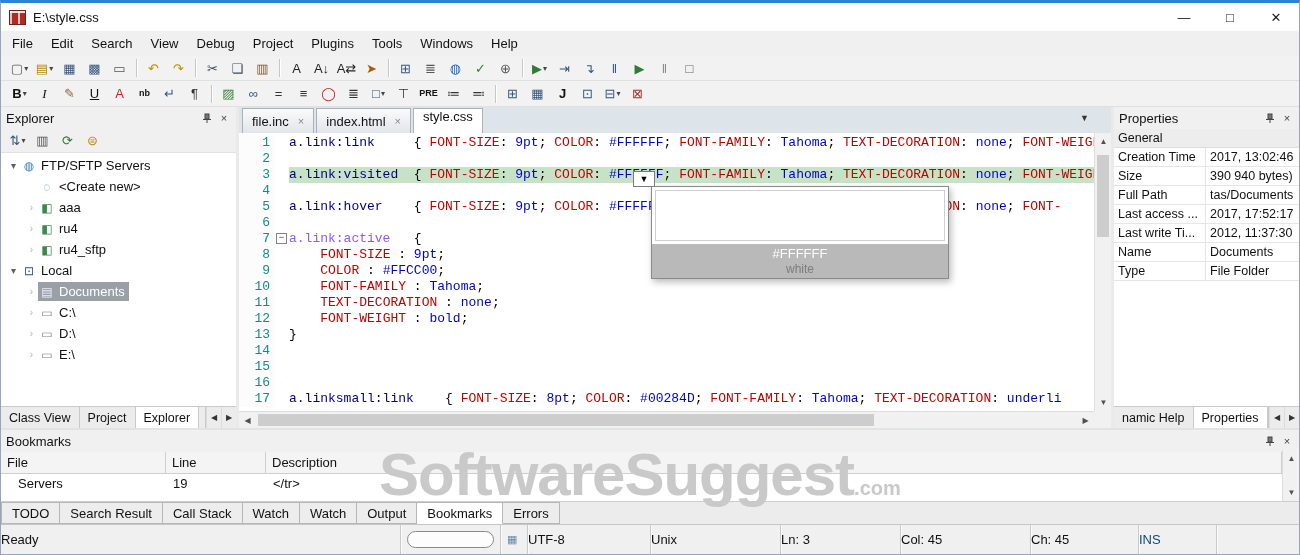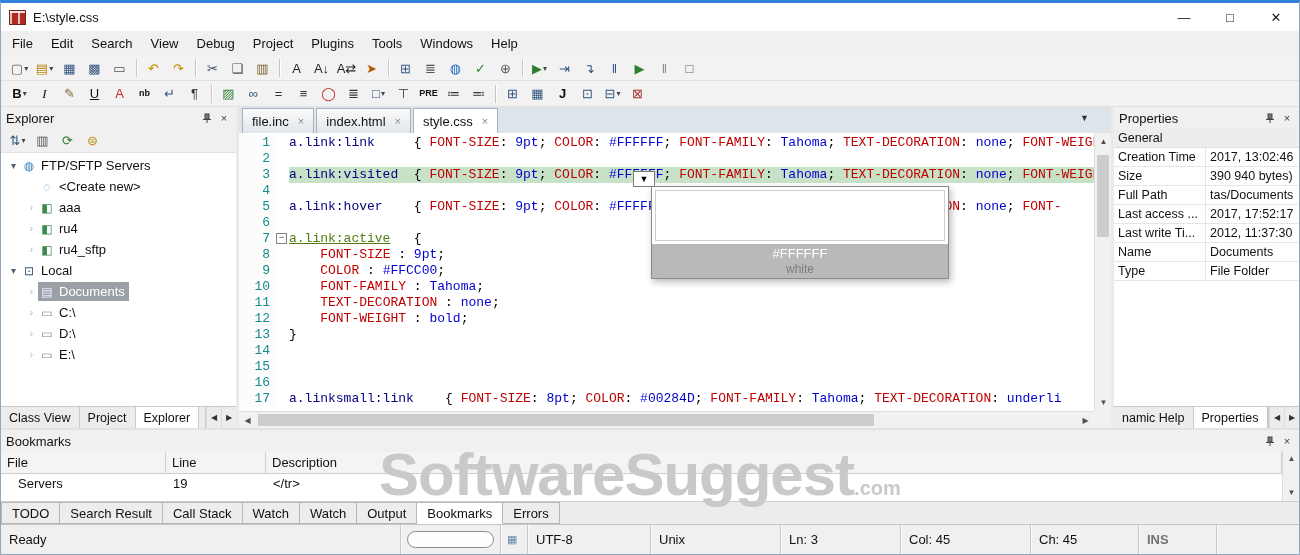--- a/index.html
+++ b/index.html
@@ -49,21 +49,21 @@
   
   .panel-tabs { height:22px; flex:0 0 auto; display:flex; align-items:stretch; background:#ececec; border-top:1px solid #c9c9c9; }
   .ptab { padding:0 8px; display:flex; align-items:center; font-size:12.5px; border-right:1px solid #c9c9c9; white-space:nowrap; overflow:hidden; }
   .ptab.active { background:#fff; }
   .ptab-arrows { margin-left:auto; display:flex; border-left:1px solid #c9c9c9; }
   .pt-arrow { width:15px; display:flex; align-items:center; justify-content:center; font-size:8px; color:#333; border-left:1px solid #dcdcdc; }
   
   .tabstrip { height:26px; background:#dde4ea; display:flex; align-items:flex-end; padding-left:3px; flex:0 0 auto; position:relative; }
   .etab { height:25px; padding:0 9px; display:flex; align-items:center; gap:9px; font-size:13px;
     background:linear-gradient(#fafafa,#e1e6ea); border:1px solid #a9b2bc; border-bottom:none; margin-right:2px; }
-  .etab.active { background:#fff; }
+  .etab.active { background:#fff;flex-direction:column; }
   .etab-close { color:#888; font-size:11px; }
   .tab-menu { position:absolute; right:22px; top:6px; font-size:9px; color:#333; }
   
   .code-area { flex:1; background:#fff; overflow:hidden; position:relative; padding-top:2px; }
   .code-line { display:flex; height:16px; font-family:"Liberation Mono", monospace; font-size:13px; line-height:16px; white-space:pre; }
   .line-num { width:36px; flex:0 0 auto; text-align:right; padding-right:5px; color:#128c8c; background:#fcfcfc; }
   .fold-col { width:14px; flex:0 0 auto; position:relative; }
   .fold-box { position:absolute; left:1px; top:2px; width:11px; height:11px; border:1px solid #848484; background:#fff;
     font-size:9px; line-height:9px; text-align:center; color:#333; }
   .line-content { flex:1; overflow:hidden; }
@@ -101,22 +101,22 @@
   .bm-cell { overflow:hidden; white-space:nowrap; }
   .bm-cell.f { width:165px; padding-left:17px; } .bm-cell.l { width:100px; padding-left:7px; } .bm-cell.d { flex:1; padding-left:7px; }
   .bm-scroll { position:absolute; right:0; top:20px; bottom:0; width:17px; background:#f1f1f1; border-left:1px solid #dcdcdc; display:flex; flex-direction:column; justify-content:space-between; }
   
   .bottom-tabs { height:23px; flex:0 0 auto; display:flex; background:#ececec; border-top:1px solid #cdcdcd; }
   .btab { padding:0 10px; display:flex; align-items:center; border:1px solid #b7b7b7; border-left-width:0; background:#ededed; white-space:nowrap; }
   .btab:first-child { border-left-width:1px; }
   .btab.active { background:#fff; border-bottom-color:#fff; }
   
   .statusbar { height:30px; flex:0 0 auto; display:flex; align-items:stretch; background:#f0f0f0; border-top:1px solid #c6c6c6; }
-  .seg { display:flex; align-items:center; padding-left:8px; border-right:1px solid #c9c9c9; box-shadow:1px 0 0 #fbfbfb; white-space:nowrap; }
-  .seg.ins { color:#737373;font-weight:bold; }
+  .seg { display:flex; align-items:center; padding-left:0; border-right:1px solid #c9c9c9; box-shadow:1px 0 0 #fbfbfb; white-space:nowrap; }
+  .seg.ins { color:#0c4a6e; }
   .progress-well { width:88px; height:17px; border:1px solid #8a8a8a; border-radius:9px; background:#fdfdfd; margin:auto 6px; }
   .watermark { position:absolute; left:378px; top:437px; z-index:50; pointer-events:none; color:#c9c9c9; font-weight:bold; white-space:nowrap; }
   .wm-main { font-size:60px; letter-spacing:-1px; } .wm-suffix { font-size:20px; }
 </style>
 </head>
 <body>
 
 <div class="app">
 
   <div class="titlebar">
@@ -444,21 +444,21 @@
           </span>
           <span class="tab-menu">▼</span>
         </div>
       <div class="code-area" id="code">
           <div class="code-line"><span class="line-num">1</span><span class="fold-col"></span><span class="line-content"><span style="color: rgb(0, 0, 128);">a.link:link</span><span style="color: rgb(0, 0, 0);">     { </span><span style="color: rgb(192, 0, 0);">FONT-SIZE</span><span style="color: rgb(0, 0, 0);">: </span><span style="color: rgb(0, 0, 208);">9pt</span><span style="color: rgb(0, 0, 0);">; </span><span style="color: rgb(192, 0, 0);">COLOR</span><span style="color: rgb(0, 0, 0);">: </span><span style="color: rgb(0, 0, 208);">#FFFFFF</span><span style="color: rgb(0, 0, 0);">; </span><span style="color: rgb(192, 0, 0);">FONT-FAMILY</span><span style="color: rgb(0, 0, 0);">: </span><span style="color: rgb(0, 0, 208);">Tahoma</span><span style="color: rgb(0, 0, 0);">; </span><span style="color: rgb(192, 0, 0);">TEXT-DECORATION</span><span style="color: rgb(0, 0, 0);">: </span><span style="color: rgb(0, 0, 208);">none</span><span style="color: rgb(0, 0, 0);">; </span><span style="color: rgb(192, 0, 0);">FONT-WEIGHT</span></span></div>
           <div class="code-line"><span class="line-num">2</span><span class="fold-col"></span><span class="line-content"></span></div>
           <div class="code-line"><span class="line-num">3</span><span class="fold-col"></span><span class="line-content hl"><span style="color: rgb(0, 0, 128);">a.link:visited</span><span style="color: rgb(0, 0, 0);">  { </span><span style="color: rgb(192, 0, 0);">FONT-SIZE</span><span style="color: rgb(0, 0, 0);">: </span><span style="color: rgb(0, 0, 208);">9pt</span><span style="color: rgb(0, 0, 0);">; </span><span style="color: rgb(192, 0, 0);">COLOR</span><span style="color: rgb(0, 0, 0);">: </span><span style="color: rgb(0, 0, 208);">#FFFFFF</span><span style="color: rgb(0, 0, 0);">; </span><span style="color: rgb(192, 0, 0);">FONT-FAMILY</span><span style="color: rgb(0, 0, 0);">: </span><span style="color: rgb(0, 0, 208);">Tahoma</span><span style="color: rgb(0, 0, 0);">; </span><span style="color: rgb(192, 0, 0);">TEXT-DECORATION</span><span style="color: rgb(0, 0, 0);">: </span><span style="color: rgb(0, 0, 208);">none</span><span style="color: rgb(0, 0, 0);">; </span><span style="color: rgb(192, 0, 0);">FONT-WEIGHT</span></span></div>
           <div class="code-line"><span class="line-num">4</span><span class="fold-col"></span><span class="line-content"></span></div>
           <div class="code-line"><span class="line-num">5</span><span class="fold-col"></span><span class="line-content"><span style="color: rgb(0, 0, 128);">a.link:hover</span><span style="color: rgb(0, 0, 0);">    { </span><span style="color: rgb(192, 0, 0);">FONT-SIZE</span><span style="color: rgb(0, 0, 0);">: </span><span style="color: rgb(0, 0, 208);">9pt</span><span style="color: rgb(0, 0, 0);">; </span><span style="color: rgb(192, 0, 0);">COLOR</span><span style="color: rgb(0, 0, 0);">: </span><span style="color: rgb(0, 0, 208);">#FFFFFF</span><span style="color: rgb(0, 0, 0);">; </span><span style="color: rgb(192, 0, 0);">FONT-FAMILY</span><span style="color: rgb(0, 0, 0);">: </span><span style="color: rgb(0, 0, 208);">Tahoma</span><span style="color: rgb(0, 0, 0);">; </span><span style="color: rgb(192, 0, 0);">TEXT-DECORATION</span><span style="color: rgb(0, 0, 0);">: </span><span style="color: rgb(0, 0, 208);">none</span><span style="color: rgb(0, 0, 0);">; </span><span style="color: rgb(192, 0, 0);">FONT-</span></span></div>
           <div class="code-line"><span class="line-num">6</span><span class="fold-col"></span><span class="line-content"></span></div>
-          <div class="code-line"><span class="line-num">7</span><span class="fold-col"><span class="fold-box">−</span></span><span class="line-content"><span style="color: #4d7c0f; text-decoration: underline;">a.link:active</span><span style="color: rgb(0, 0, 0);">   {</span></span></div>
+          <div class="code-line"><span class="line-num">7</span><span class="fold-col"><span class="fold-box">−</span></span><span class="line-content"><span style="color: #8b5cf6;">a.link:active</span><span style="color: rgb(0, 0, 0);">   {</span></span></div>
           <div class="code-line"><span class="line-num">8</span><span class="fold-col"></span><span class="line-content"><span style="color: rgb(0, 0, 0);">    </span><span style="color: rgb(192, 0, 0);">FONT-SIZE</span><span style="color: rgb(0, 0, 0);"> : </span><span style="color: rgb(0, 0, 208);">9pt</span><span style="color: rgb(0, 0, 0);">;</span></span></div>
           <div class="code-line"><span class="line-num">9</span><span class="fold-col"></span><span class="line-content"><span style="color: rgb(0, 0, 0);">    </span><span style="color: rgb(192, 0, 0);">COLOR</span><span style="color: rgb(0, 0, 0);"> : </span><span style="color: rgb(0, 0, 208);">#FFCC00</span><span style="color: rgb(0, 0, 0);">;</span></span></div>
           <div class="code-line"><span class="line-num">10</span><span class="fold-col"></span><span class="line-content"><span style="color: rgb(0, 0, 0);">    </span><span style="color: rgb(192, 0, 0);">FONT-FAMILY</span><span style="color: rgb(0, 0, 0);"> : </span><span style="color: rgb(0, 0, 208);">Tahoma</span><span style="color: rgb(0, 0, 0);">;</span></span></div>
           <div class="code-line"><span class="line-num">11</span><span class="fold-col"></span><span class="line-content"><span style="color: rgb(0, 0, 0);">    </span><span style="color: rgb(192, 0, 0);">TEXT-DECORATION</span><span style="color: rgb(0, 0, 0);"> : </span><span style="color: rgb(0, 0, 208);">none</span><span style="color: rgb(0, 0, 0);">;</span></span></div>
           <div class="code-line"><span class="line-num">12</span><span class="fold-col"></span><span class="line-content"><span style="color: rgb(0, 0, 0);">    </span><span style="color: rgb(192, 0, 0);">FONT-WEIGHT</span><span style="color: rgb(0, 0, 0);"> : </span><span style="color: rgb(0, 0, 208);">bold</span><span style="color: rgb(0, 0, 0);">;</span></span></div>
           <div class="code-line"><span class="line-num">13</span><span class="fold-col"></span><span class="line-content"><span style="color: rgb(0, 0, 0);">}</span></span></div>
           <div class="code-line"><span class="line-num">14</span><span class="fold-col"></span><span class="line-content"></span></div>
           <div class="code-line"><span class="line-num">15</span><span class="fold-col"></span><span class="line-content"></span></div>
           <div class="code-line"><span class="line-num">16</span><span class="fold-col"></span><span class="line-content"></span></div>
           <div class="code-line"><span class="line-num">17</span><span class="fold-col"></span><span class="line-content"><span style="color: rgb(0, 0, 128);">a.linksmall:link</span><span style="color: rgb(0, 0, 0);">    { </span><span style="color: rgb(192, 0, 0);">FONT-SIZE</span><span style="color: rgb(0, 0, 0);">: </span><span style="color: rgb(0, 0, 208);">8pt</span><span style="color: rgb(0, 0, 0);">; </span><span style="color: rgb(192, 0, 0);">COLOR</span><span style="color: rgb(0, 0, 0);">: </span><span style="color: rgb(0, 0, 208);">#00284D</span><span style="color: rgb(0, 0, 0);">; </span><span style="color: rgb(192, 0, 0);">FONT-FAMILY</span><span style="color: rgb(0, 0, 0);">: </span><span style="color: rgb(0, 0, 208);">Tahoma</span><span style="color: rgb(0, 0, 0);">; </span><span style="color: rgb(192, 0, 0);">TEXT-DECORATION</span><span style="color: rgb(0, 0, 0);">: </span><span style="color: rgb(0, 0, 208);">underli</span></span></div>

